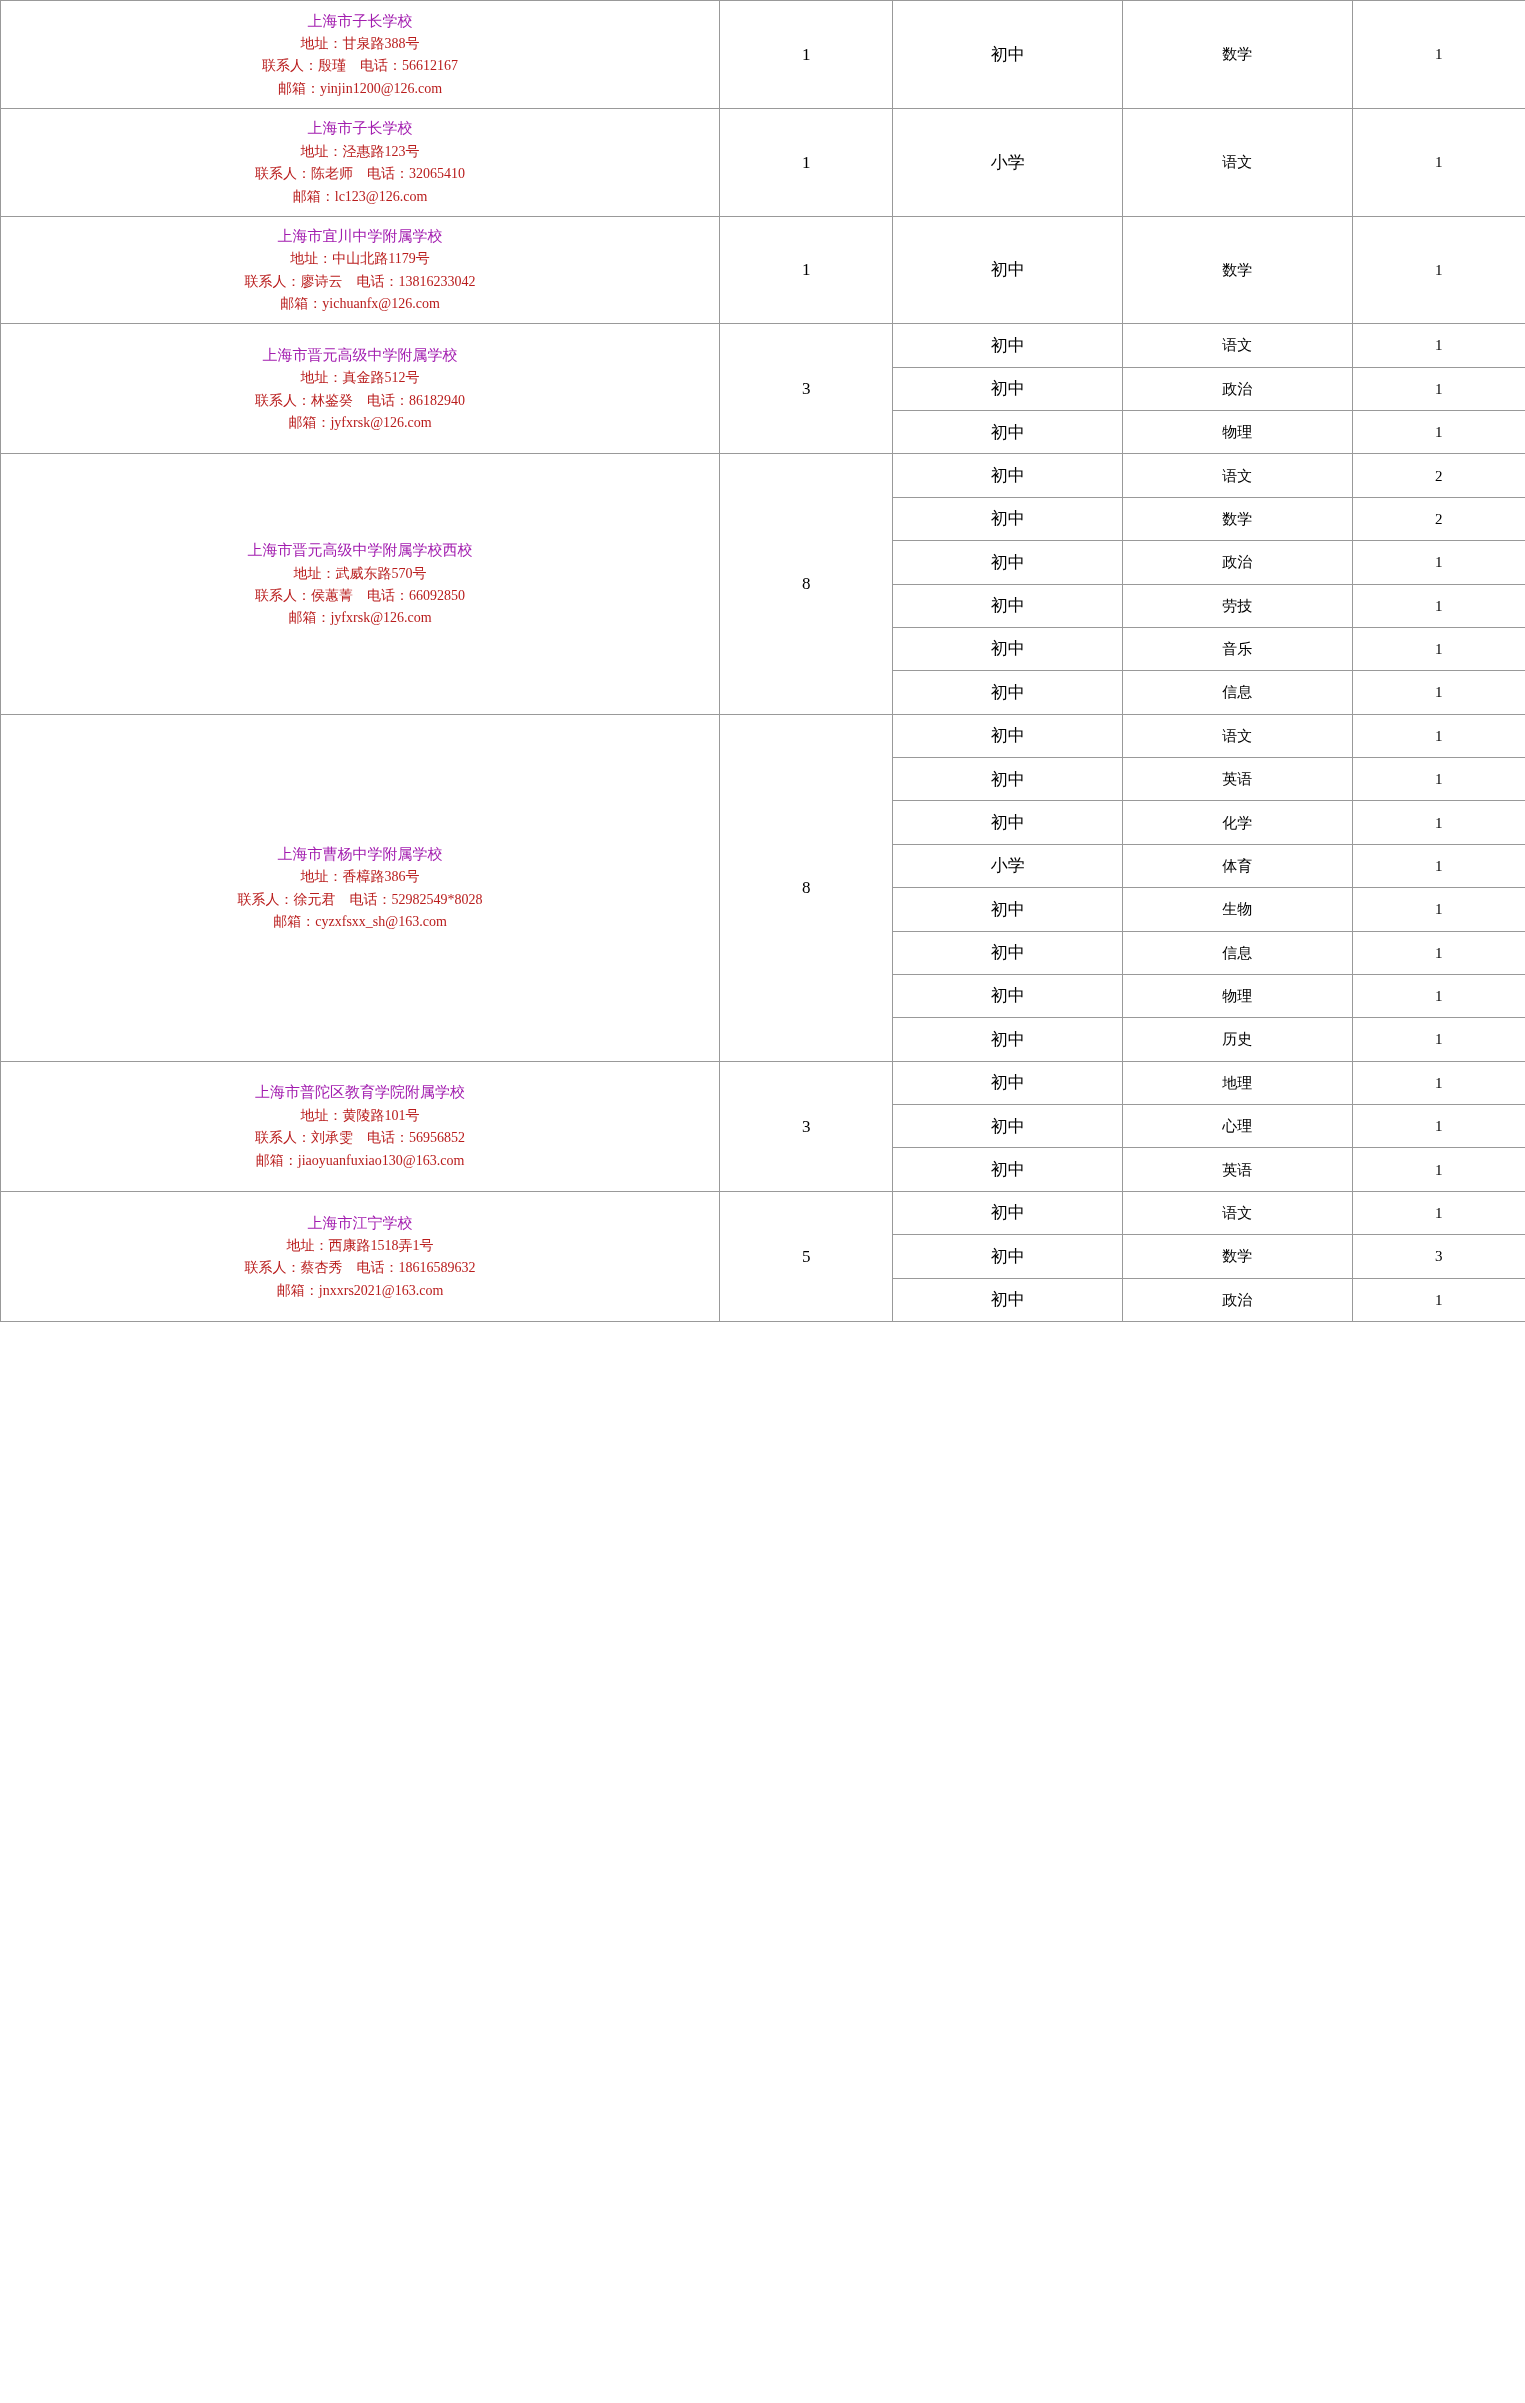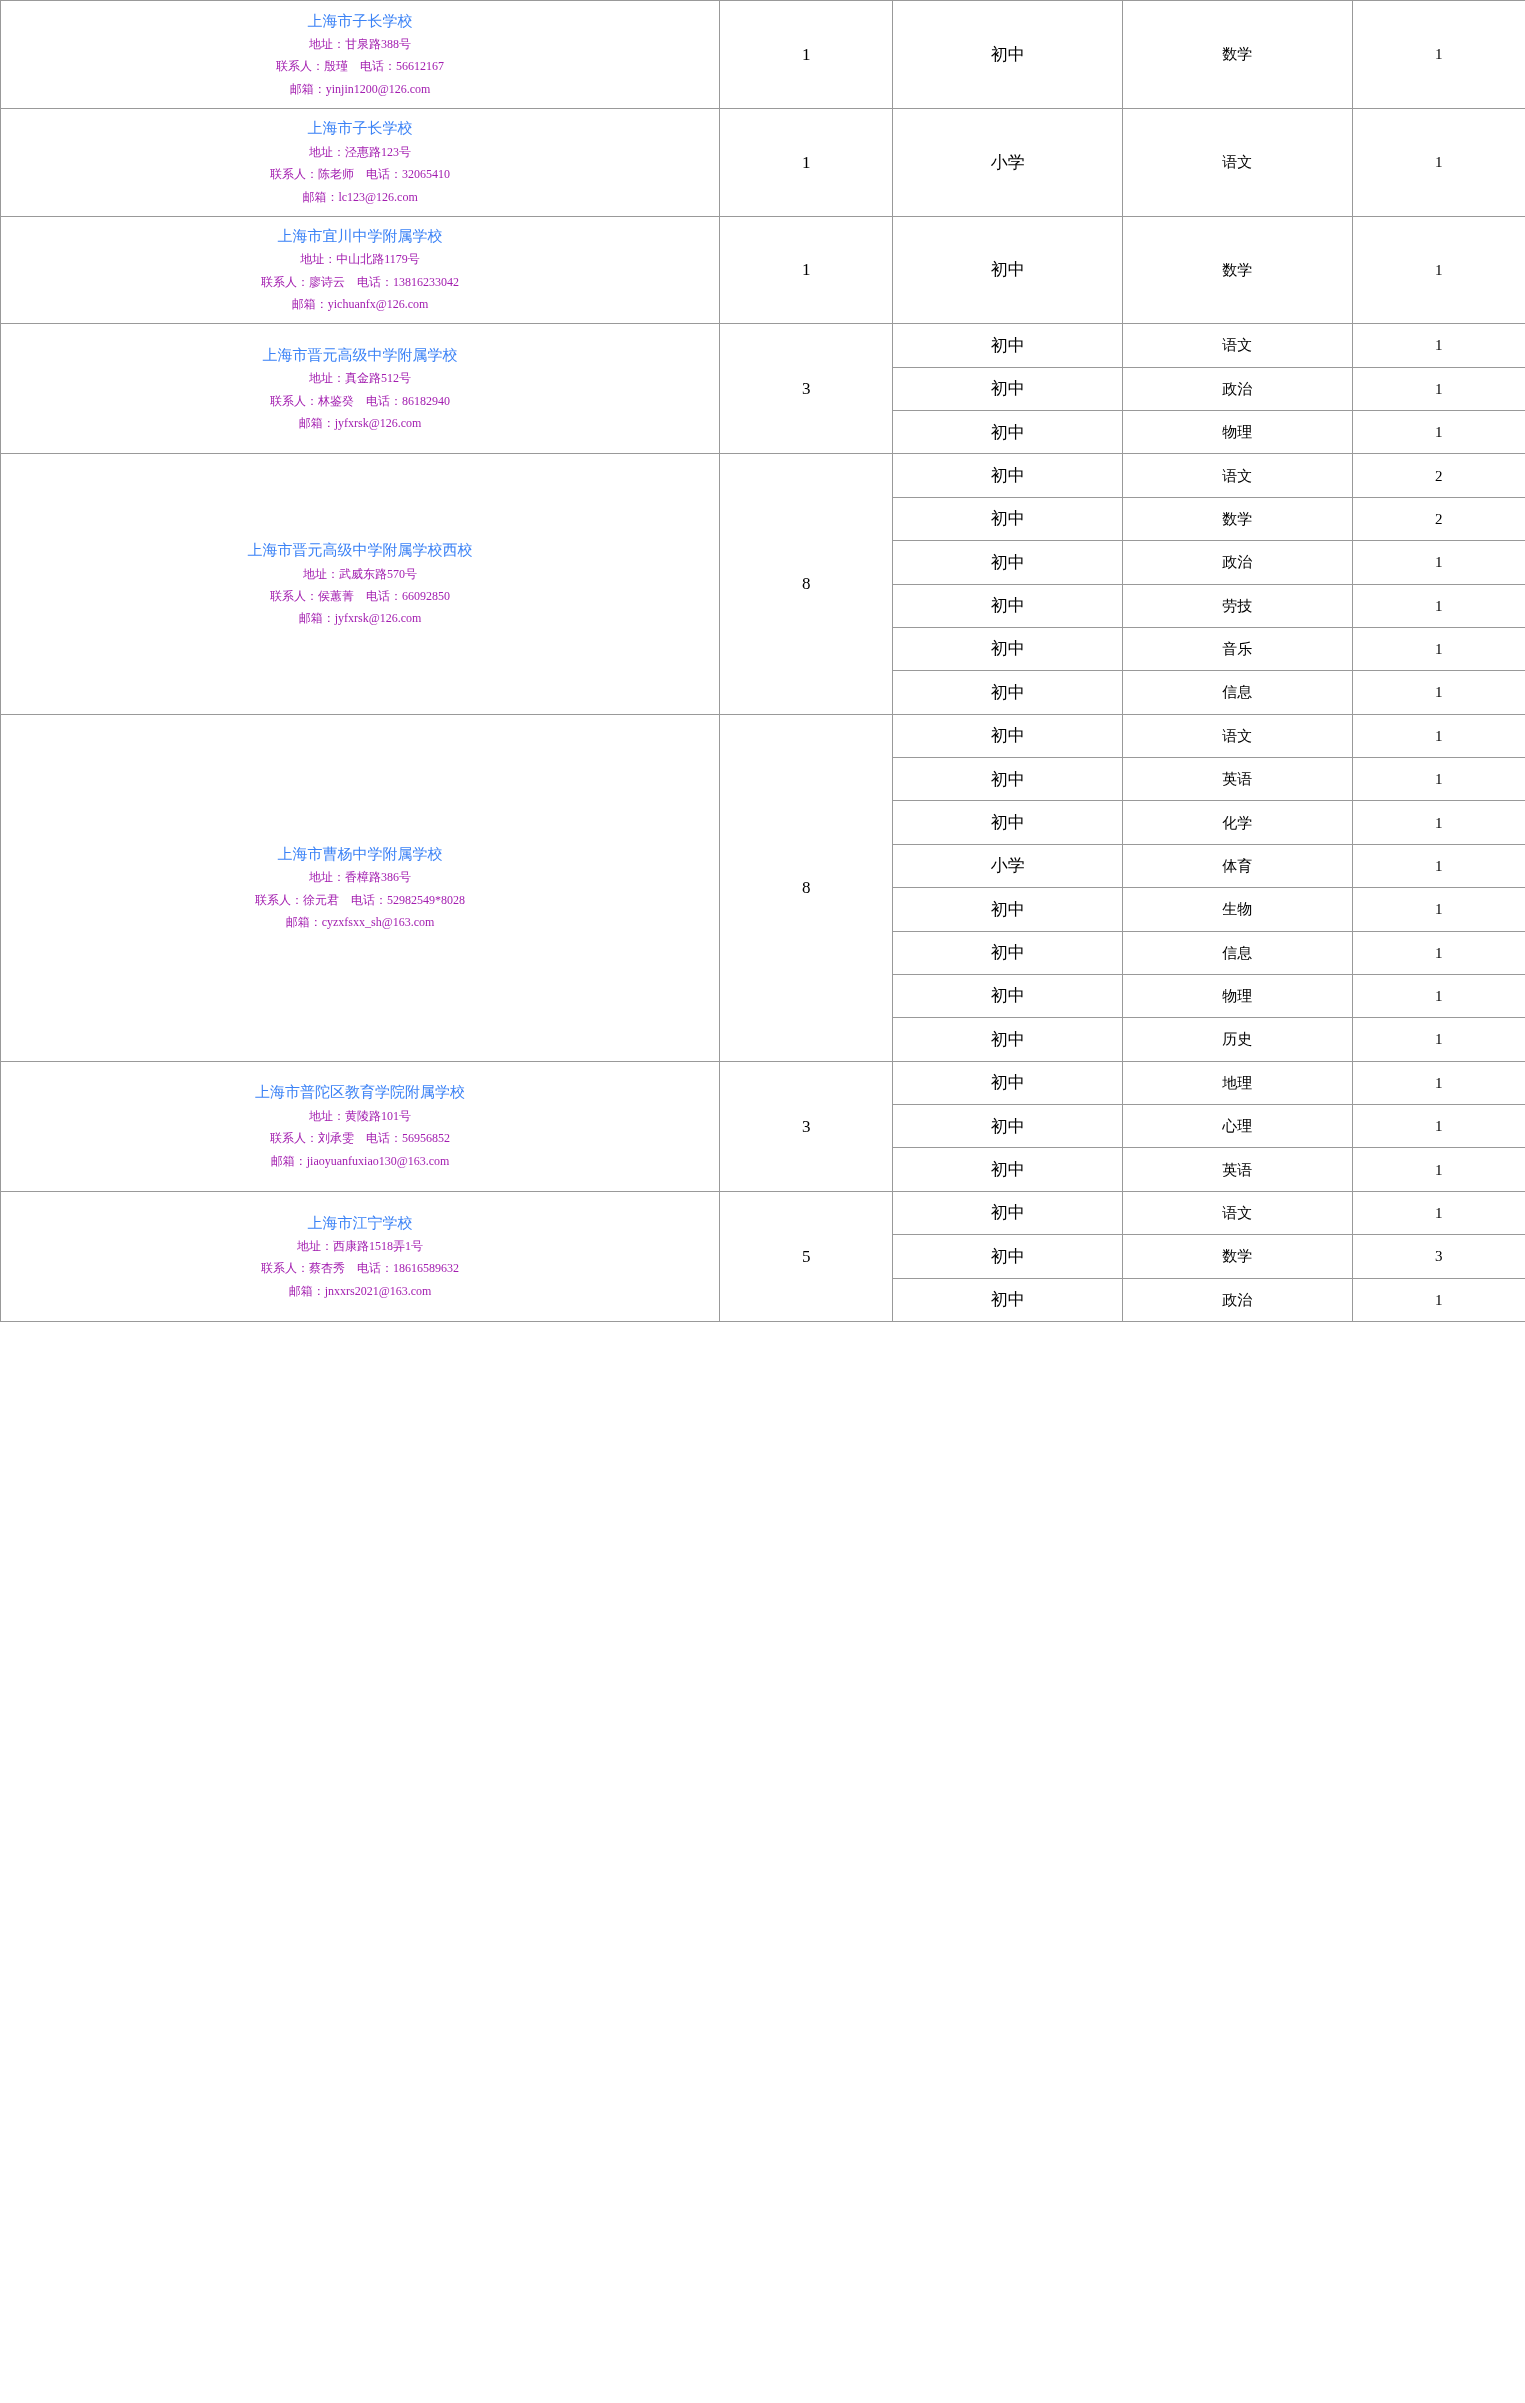--- a/index.html
+++ b/index.html
@@ -24,26 +24,26 @@
       text-align: center;
       vertical-align: middle;
       padding: 7.6px 5.7px;
       line-height: 1.6;
     }
     .school-cell {
       width: 473px;
       text-align: center;
     }
     .school-name {
-      color: #3b82f6;
+      color: #a21caf;
       font-size: 15px;
     }
     .school-info {
-      font-size: 12px;
-      color: #a21caf;
+      font-size: 14px;
+      color: #b91c1c;
     }
     .count-cell {
       width: 114px;
       font-size: 17px;
     }
     .level-cell {
       width: 151px;
       font-size: 17px;
     }
     .subject-cell {

